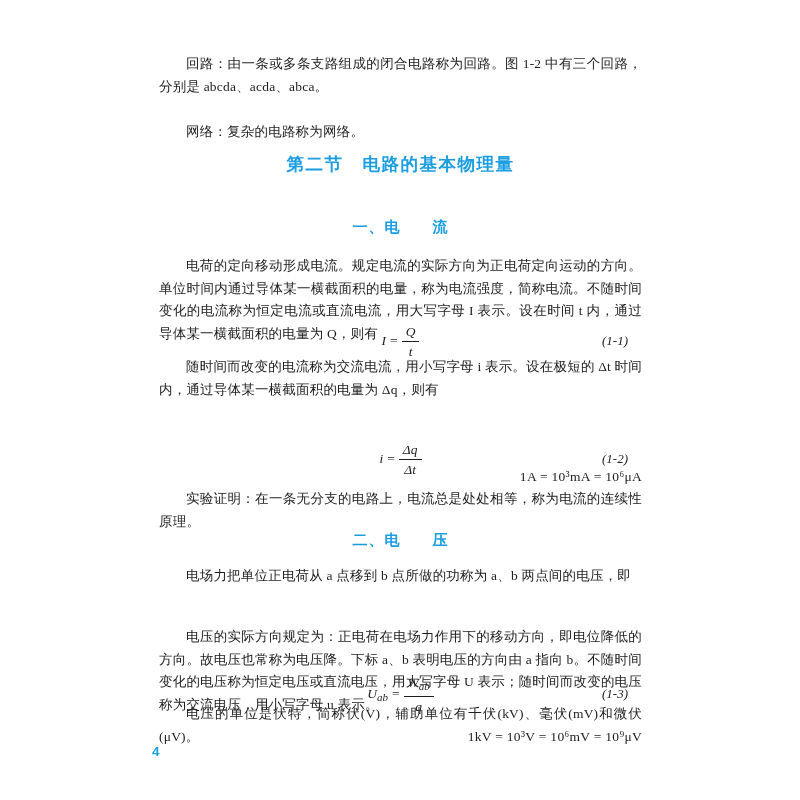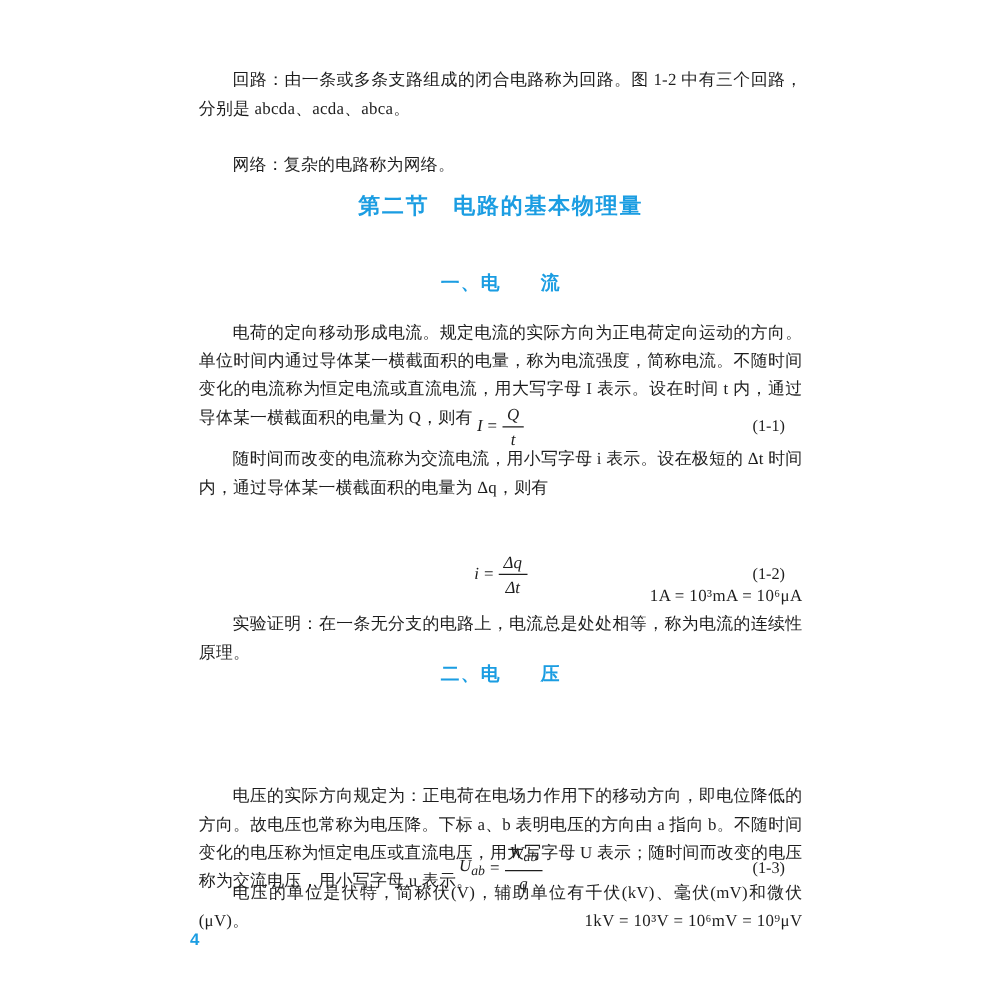--- a/index.html
+++ b/index.html
@@ -18,21 +18,21 @@
   .heading {
     margin:0; font-family:"Liberation Sans","DejaVu Sans",sans-serif;
     font-weight:bold; color:var(--accent); text-align:center;
   }
   .section-title { font-size:17.5px; letter-spacing:1.5px; line-height:24px; }
   .sub-heading  { font-size:15px;  letter-spacing:1px;   line-height:21px; }
   .eq-row {
     display:flex; align-items:center; justify-content:center;
     position:relative; font-size:13.5px; height:42px;
   }
-  .eq-tag { position:absolute; right:14px; top:50%; transform:translateY(-50%); font-size:13px; }
+  .eq-tag { position:absolute; right:14px; top:50%; transform:translateY(-50%); font-size:13px;font-style:italic; }
   .var { font-style:italic; }
   .rel { padding:0 4px; }
   .frac { display:inline-flex; flex-direction:column; align-items:center; }
   .frac .num { border-bottom:1px solid var(--ink); padding:0 4px 1px; line-height:17px; display:block; }
   .frac .den { padding-top:1px; line-height:17px; display:block; }
   .subsc { font-size:11px; vertical-align:-3px; font-style:italic; }
   .eq-center { margin:0; text-align:right; font-size:13.5px; line-height:20px; letter-spacing:0.3px; }
   .page-num {
     position:absolute; left:152px; top:744px; color:var(--accent);
     font-family:"Liberation Sans","DejaVu Sans",sans-serif; font-weight:bold; font-size:13.5px;
@@ -76,20 +76,21 @@
     <span class="eq-tag">(1-2)</span>
   </div>
 
 
   <p class="eq-center blk" style="top:467px">1A = 10³mA = 10⁶μA</p>
 
   <p class="body indent blk" style="top:488px">实验证明：在一条无分支的电路上，电流总是处处相等，称为电流的连续性原理。</p>
 
   <h3 class="heading sub-heading blk" style="top:529px">二、电　　压</h3>
 
+  <p class="body indent blk" style="top:565px">电场力把单位正电荷从 a 点移到 b 点所做的功称为 a、b 两点间的电压，即</p>
 
   <div class="eq-row blk" style="top:589px">
     <span><span class="var">U</span><span class="subsc">ab</span></span>
     <span class="rel">=</span>
     <span class="frac">
       <span class="num"><span class="var">W</span><span class="subsc">ab</span></span>
       <span class="den var">q</span>
     </span>
     <span class="eq-tag">(1-3)</span>
   </div>

